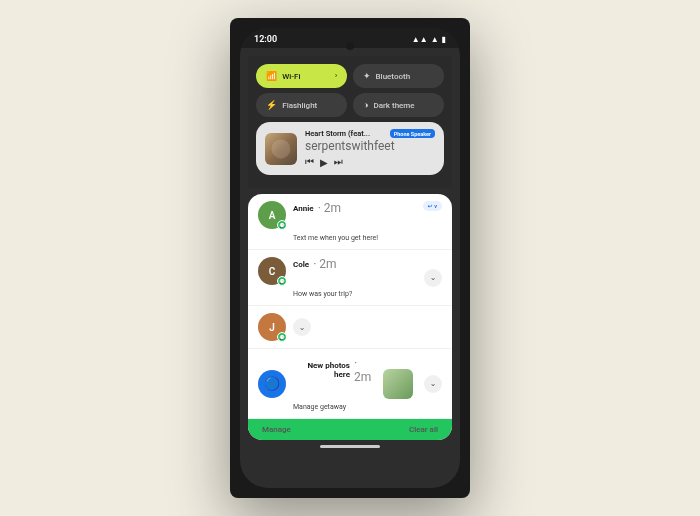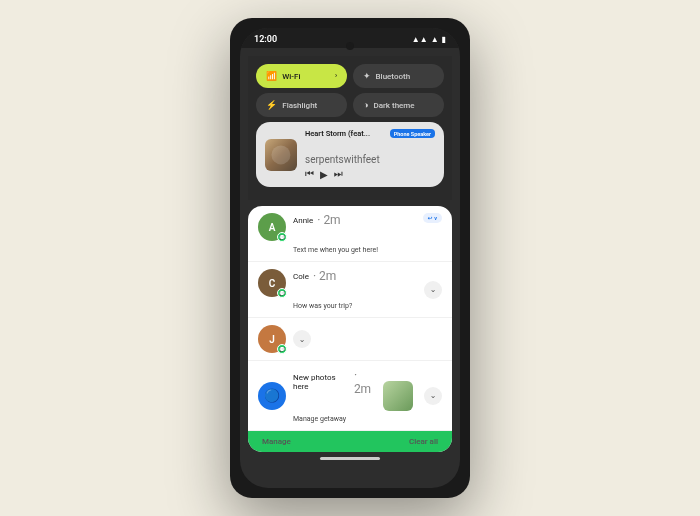--- a/index.html
+++ b/index.html
@@ -11,21 +11,21 @@
       align-items: center;
       justify-content: center;
       font-family: 'Roboto', Arial, sans-serif;
       overflow: hidden;
     }
 
     .phone-outer {
       width: 240px;
       height: 480px;
       background: #1a1a1a;
-      border-radius: 22px;
+      border-radius: 8px;
       padding: 10px;
       box-shadow: 0 20px 60px rgba(0,0,0,0.4);
       position: relative;
     }
 
     .phone-inner {
       width: 100%;
       height: 100%;
       background: #2d2d2d;
       border-radius: 28px;
@@ -142,23 +142,23 @@
     .music-title {
       font-size: 7.5px;
       font-weight: 600;
       color: #1a1a1a;
       white-space: nowrap;
       overflow: hidden;
       text-overflow: ellipsis;
     }
 
     .music-artist {
-      font-size: 10px;
+      font-size: 12px;
       color: #666;
-      margin-top: 16px;
+      margin-top: 1px;
     }
 
     .music-badge {
       background: #1a73e8;
       color: #fff;
       font-size: 5.5px;
       padding: 1.5px 4px;
       border-radius: 4px;
       font-weight: 600;
       position: absolute;
@@ -233,22 +233,23 @@
     }
 
     .notif-header {
       display: flex;
       align-items: center;
       gap: 4px;
     }
 
     .notif-name {
       font-size: 8px;
-      font-weight: 400;
+      font-weight: 700;
       color: #1a1a1a;
+      text-align: right;
     }
 
     .notif-time {
       font-size: 12px;
       color: #888;
     }
 
     .notif-msg {
       font-size: 7px;
       color: #444;

